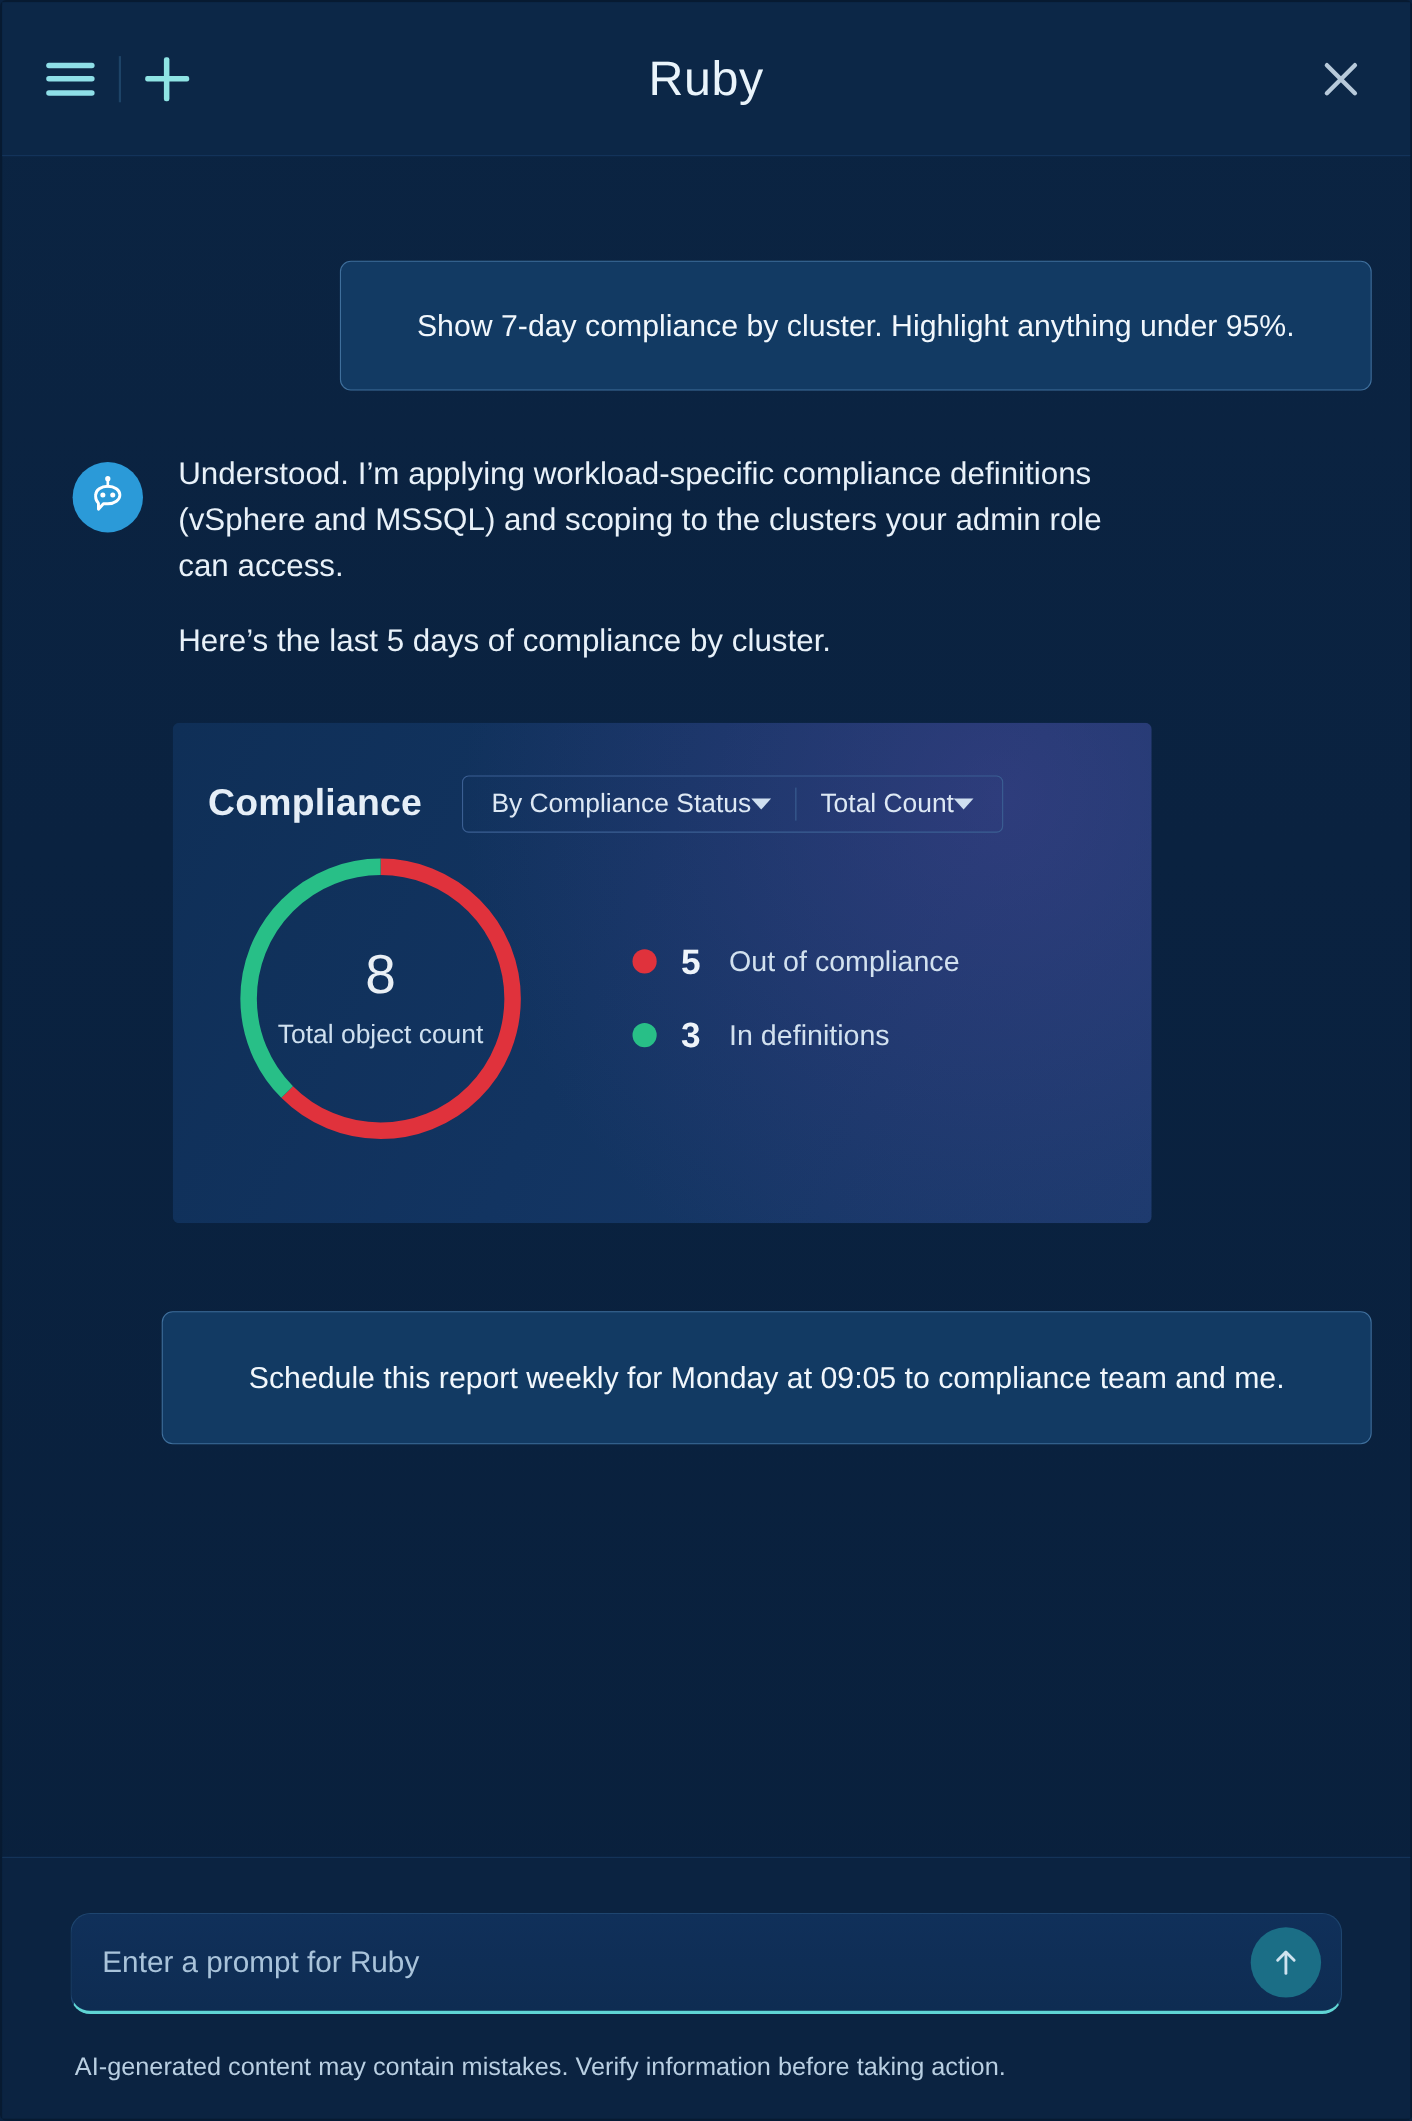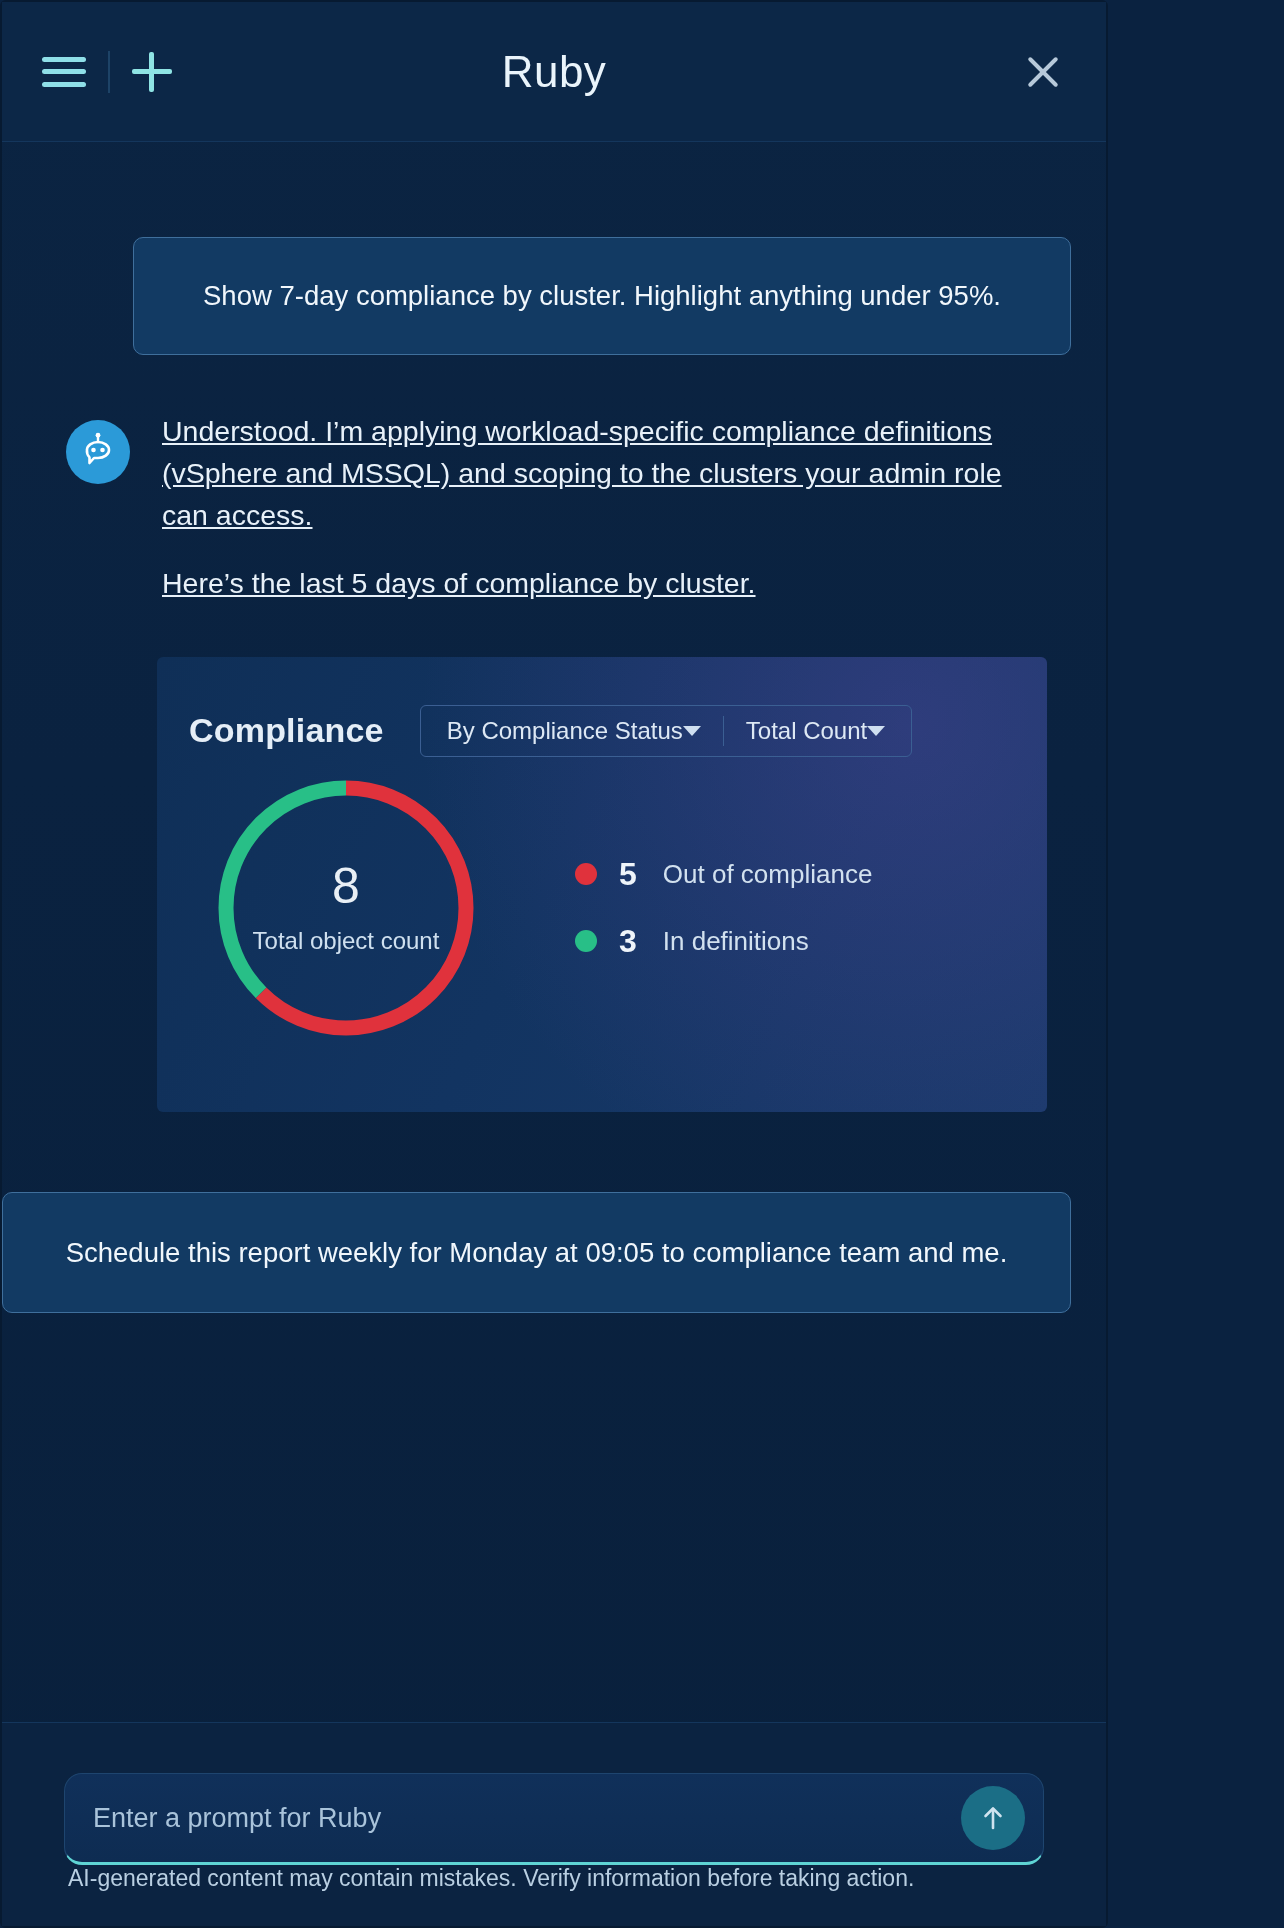--- a/index.html
+++ b/index.html
@@ -7,21 +7,21 @@
   html, body {
     width: 1284px;
     height: 1928px;
     background: #0a2240;
     font-family: "Liberation Sans", sans-serif;
     overflow: hidden;
   }
 
   .app {
     position: relative;
-    width: 1108px;
+    width: 1284px;
     height: 1928px;
     background: linear-gradient(180deg, #0b2442 0%, #0a2240 40%, #09203c 100%);
     display: flex;
     flex-direction: column;
     border: 2px solid #071a31;
     border-radius: 6px;
   }
 
   
   .header {
@@ -158,21 +158,20 @@
     align-items: center;
     justify-content: center;
     margin-top: 10px;
   }
 
   .assistant-text {
     color: #e8f1f9;
     font-size: 28.5px;
     line-height: 1.48;
     max-width: 880px;
-    text-decoration: underline;
   }
   .assistant-text p + p { margin-top: 26px; }
 
   
   .chart-card {
     margin: 52px 0 0 155px;
     width: 890px;
     height: 455px;
     border-radius: 6px;
     background:
@@ -341,20 +340,21 @@
     border-radius: 50%;
     background: #1b6e86;
     display: flex;
     align-items: center;
     justify-content: center;
     cursor: pointer;
     border: none;
   }
 
   .disclaimer {
+    margin-top: 34px;
     font-size: 23px;
     color: #b9cfe2;
     padding-left: 4px;
   }
 </style>
 </head>
 <body>
 
 <div class="app">
 

